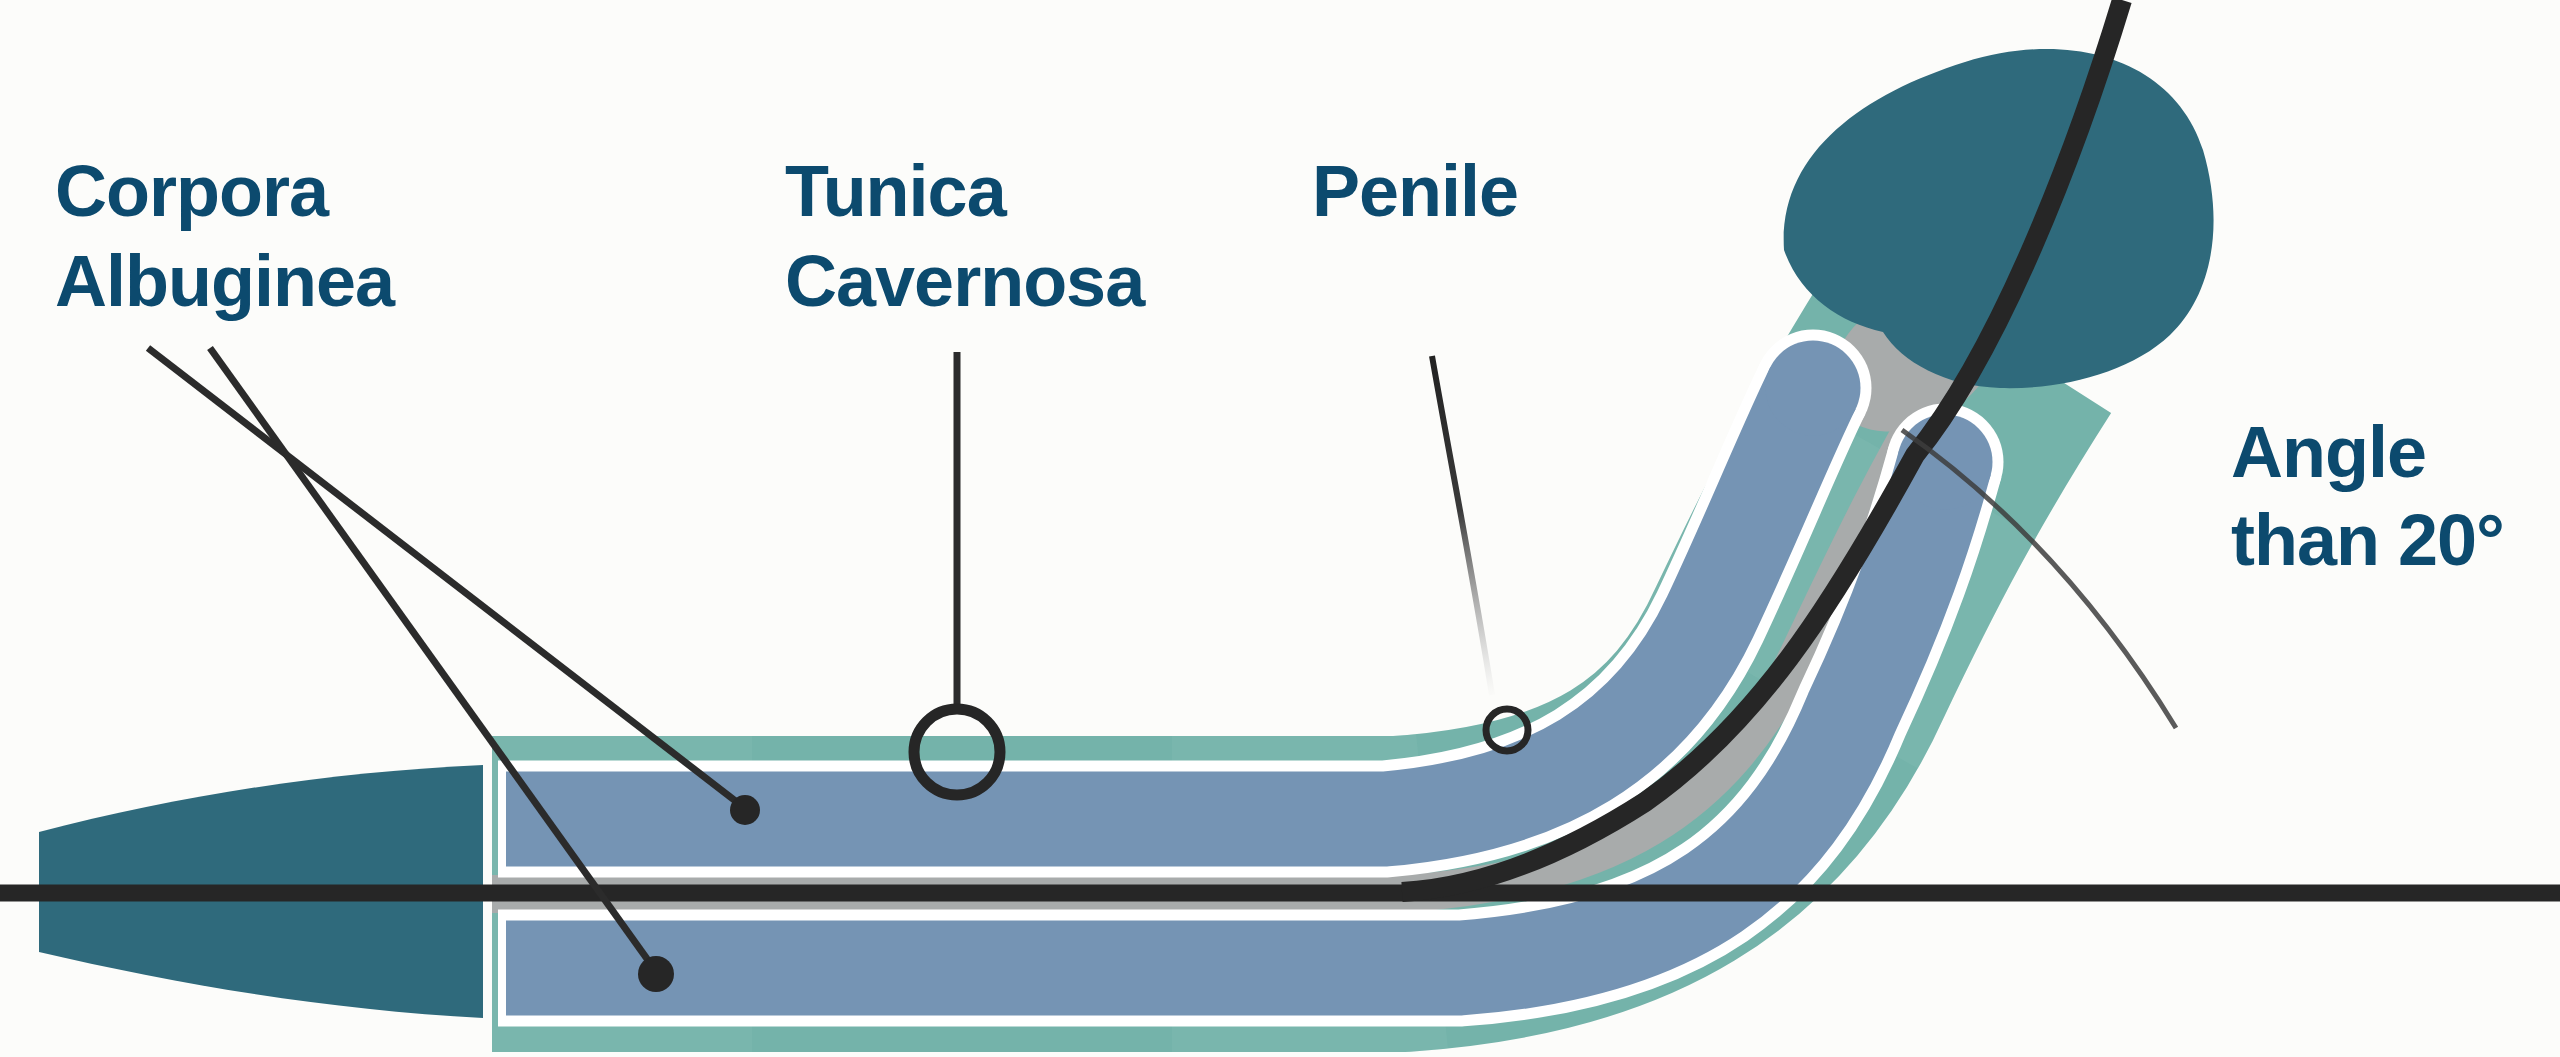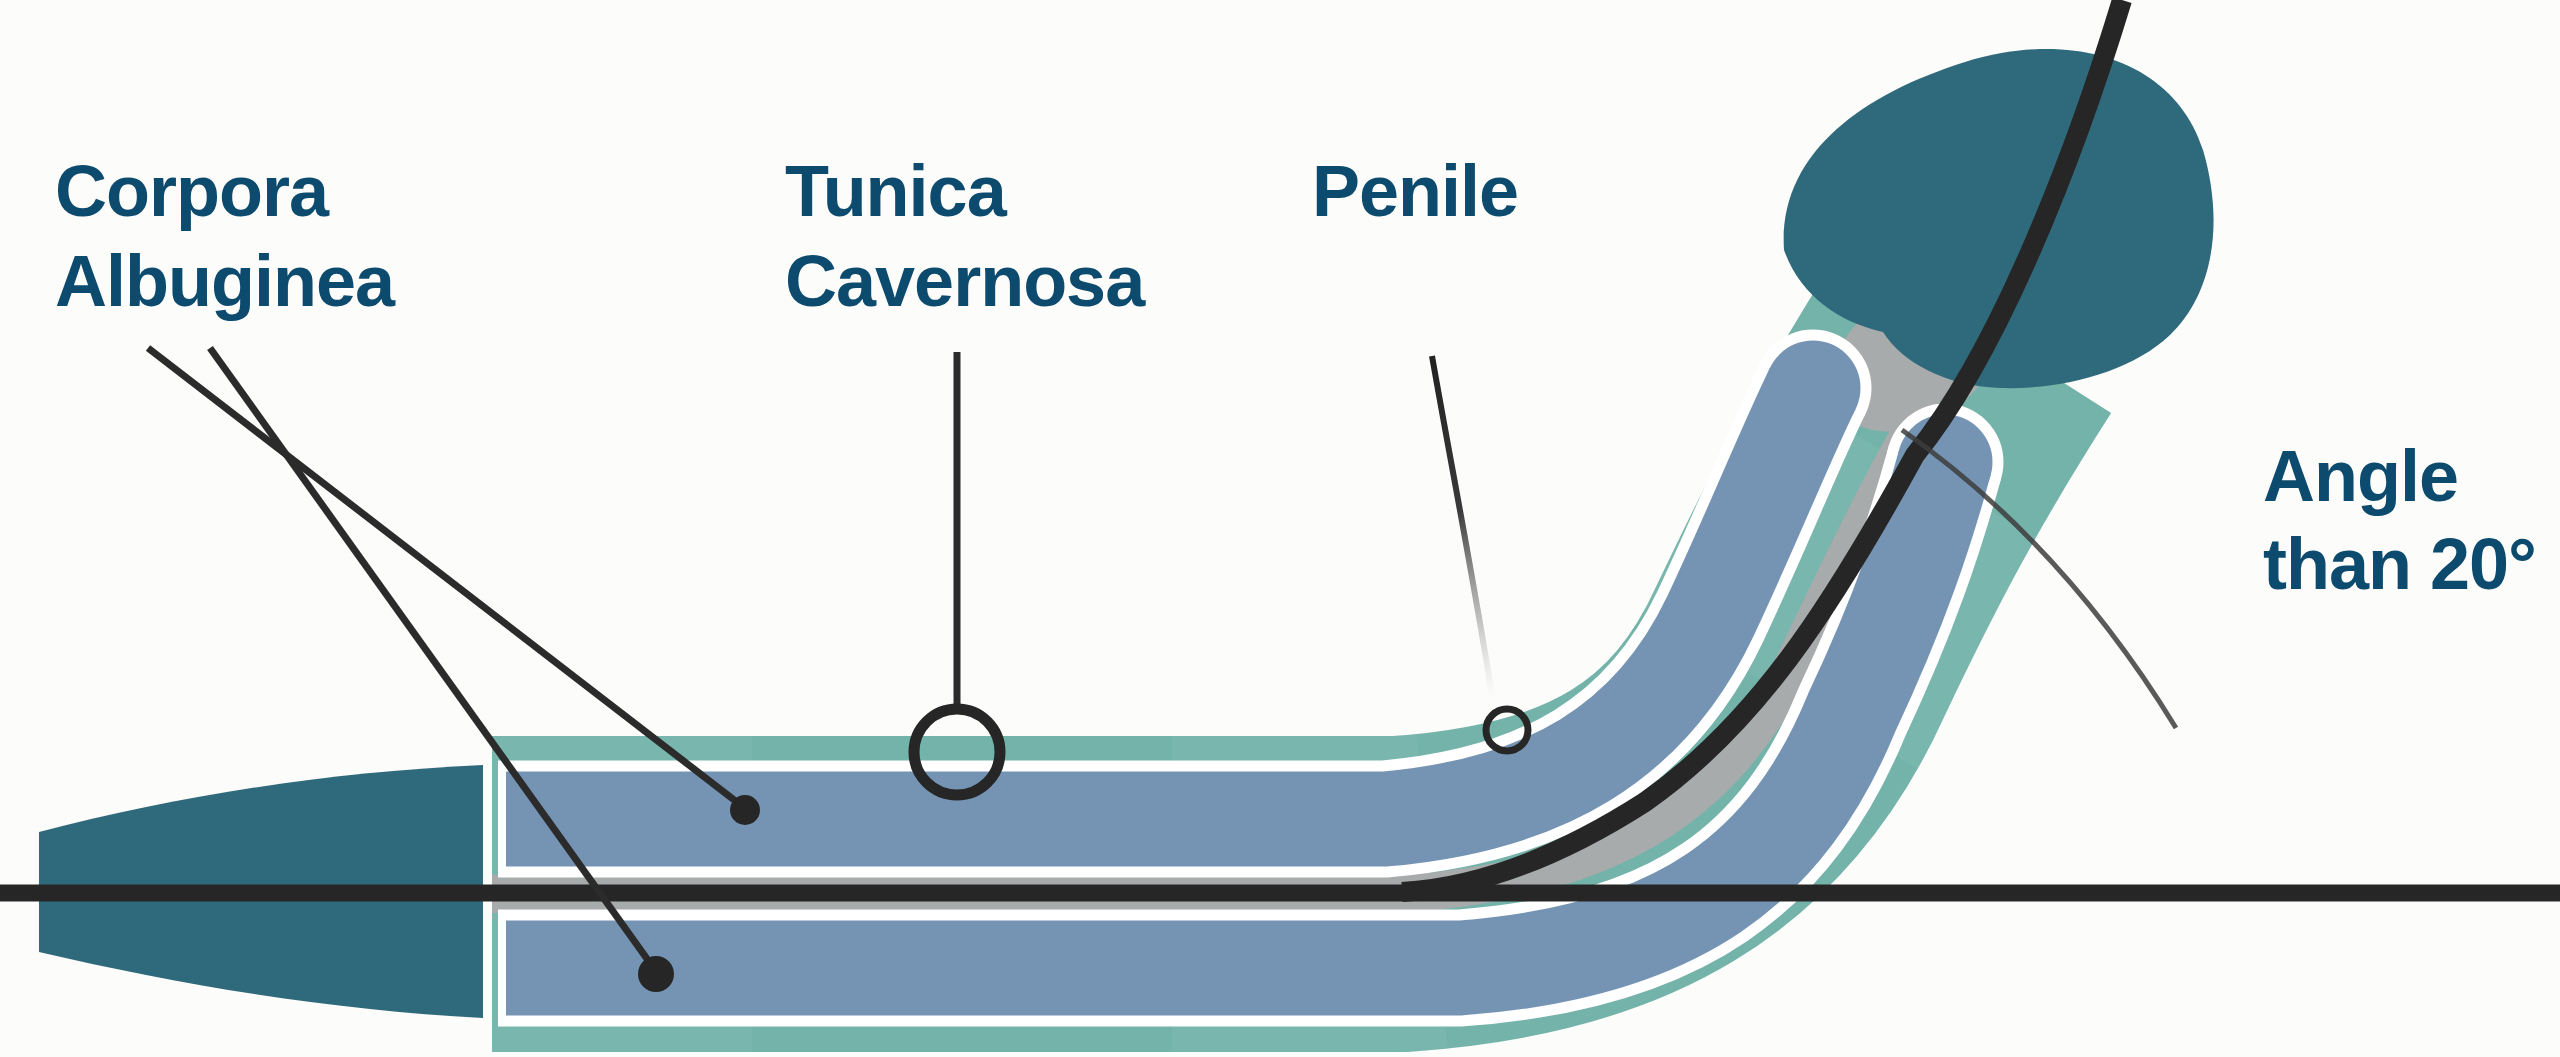--- a/index.html
+++ b/index.html
@@ -96,18 +96,18 @@
 
   <div class="label" style="left:785px; top:146px;">
     <div>Tunica</div>
     <div>Cavernosa</div>
   </div>
 
   <div class="label" style="left:1312px; top:146px;">
     <div>Penile</div>
   </div>
 
-  <div class="label angle" style="left:2231px; top:432px;margin-left:32px;">
+  <div class="label angle" style="left:2231px; top:408px;">
     <div>Angle</div>
     <div>than 20°</div>
   </div>
 
 </div>
 
 </body></html>

